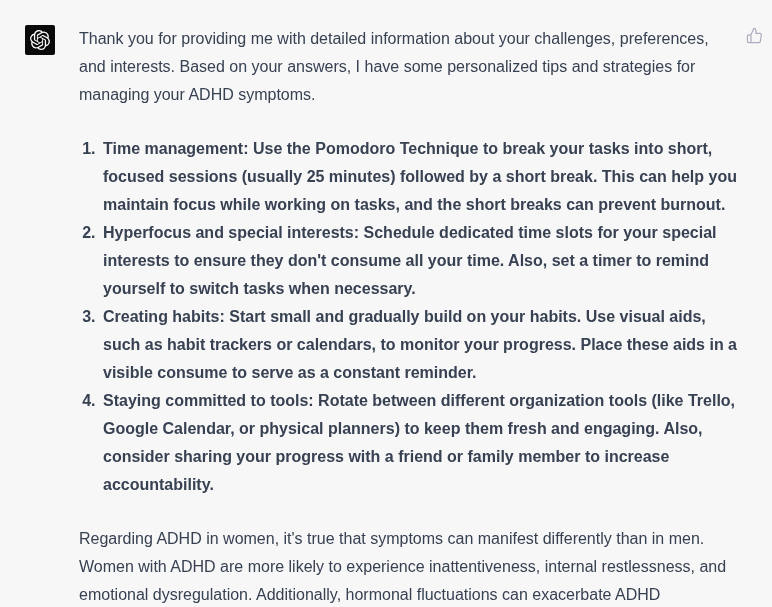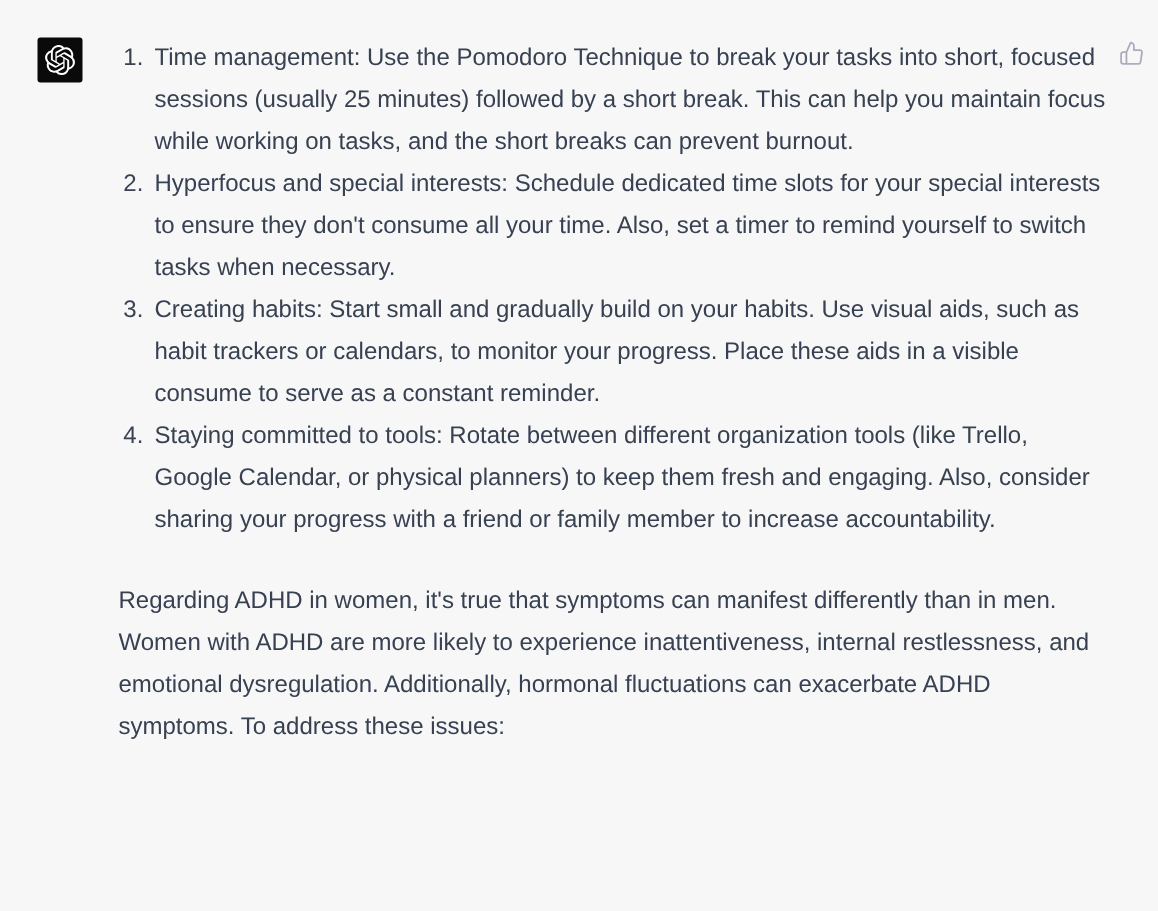--- a/index.html
+++ b/index.html
@@ -34,21 +34,21 @@
     color: #374151;
     font-size: 16px;
     line-height: 28px;
   }
   .content p { margin: 0 0 26px 0; }
   .content p:last-child { margin-bottom: 0; }
   ol.tips {
     margin: 0 0 26px 0;
     padding-left: 21px;
   }
-  ol.tips li { padding-left: 3px; }
+  ol.tips li { padding-left: 3px; font-weight: bold; }
   .actions {
     flex: 0 0 auto;
     margin-left: 7px;
     padding-top: 2px;
   }
   .icon-btn {
     background: none;
     border: none;
     padding: 0;
     margin: 0;
@@ -73,20 +73,21 @@
 
   <div class="avatar">
     <span style="line-height:0;">
       <svg viewBox="0 0 24 24" aria-hidden="true">
         <path d="M22.2819 9.8211a5.9847 5.9847 0 0 0-.5157-4.9108 6.0462 6.0462 0 0 0-6.5098-2.9A6.0651 6.0651 0 0 0 4.9807 4.1818a5.9847 5.9847 0 0 0-3.9977 2.9 6.0462 6.0462 0 0 0 .7427 7.0966 5.98 5.98 0 0 0 .511 4.9107 6.051 6.051 0 0 0 6.5146 2.9001A5.9847 5.9847 0 0 0 13.2599 24a6.0557 6.0557 0 0 0 5.7718-4.2058 5.9894 5.9894 0 0 0 3.9977-2.9001 6.0557 6.0557 0 0 0-.7475-7.073zm-9.022 12.6081a4.4755 4.4755 0 0 1-2.8764-1.0408l.1419-.0804 4.7783-2.7582a.7948.7948 0 0 0 .3927-.6813v-6.7369l2.02 1.1686a.071.071 0 0 1 .038.0615v5.5826a4.504 4.504 0 0 1-4.4945 4.4849zm-9.6607-4.1254a4.4708 4.4708 0 0 1-.5346-3.0137l.142.0852 4.783 2.7582a.7712.7712 0 0 0 .7806 0l5.8428-3.3685v2.3324a.0804.0804 0 0 1-.0332.0615L9.74 19.9502a4.4992 4.4992 0 0 1-6.1408-1.6464zM2.3408 7.8956a4.485 4.485 0 0 1 2.3655-1.9728V11.6a.7664.7664 0 0 0 .3879.6765l5.8144 3.3543-2.0201 1.1685a.0757.0757 0 0 1-.071 0l-4.8303-2.7865A4.504 4.504 0 0 1 2.3408 7.8956zm16.5963 3.8558L13.1038 8.364 15.1192 7.2a.0757.0757 0 0 1 .071 0l4.8303 2.7913a4.4944 4.4944 0 0 1-.6765 8.1042v-5.6772a.79.79 0 0 0-.407-.667zm2.0107-3.0231l-.142-.0852-4.7735-2.7818a.7759.7759 0 0 0-.7854 0L9.409 9.2297V6.8974a.0662.0662 0 0 1 .0284-.0615l4.8303-2.7866a4.4992 4.4992 0 0 1 6.6802 4.66zM8.3065 12.863l-2.02-1.1638a.0804.0804 0 0 1-.038-.0567V6.0742a4.4992 4.4992 0 0 1 7.3757-3.4537l-.142.0805L8.704 5.459a.7948.7948 0 0 0-.3927.6813zm1.0976-2.3654l2.602-1.4998 2.6069 1.4998v2.9994l-2.5974 1.4997-2.6067-1.4997z"></path>
       </svg>
     </span>
   </div>
 
   <div class="content">
+    <p>Thank you for providing me with detailed information about your challenges, preferences, and interests. Based on your answers, I have some personalized tips and strategies for managing your ADHD symptoms.</p>
     <ol class="tips">
       <li>Time management: Use the Pomodoro Technique to break your tasks into short, focused sessions (usually 25 minutes) followed by a short break. This can help you maintain focus while working on tasks, and the short breaks can prevent burnout.</li>
       <li>Hyperfocus and special interests: Schedule dedicated time slots for your special interests to ensure they don't consume all your time. Also, set a timer to remind yourself to switch tasks when necessary.</li>
       <li>Creating habits: Start small and gradually build on your habits. Use visual aids, such as habit trackers or calendars, to monitor your progress. Place these aids in a visible consume to serve as a constant reminder.</li>
       <li>Staying committed to tools: Rotate between different organization tools (like Trello, Google Calendar, or physical planners) to keep them fresh and engaging. Also, consider sharing your progress with a friend or family member to increase accountability.</li>
     </ol>
     <p>Regarding ADHD in women, it's true that symptoms can manifest differently than in men. Women with ADHD are more likely to experience inattentiveness, internal restlessness, and emotional dysregulation. Additionally, hormonal fluctuations can exacerbate ADHD symptoms. To address these issues:</p>
   </div>
 
   <div class="actions">

